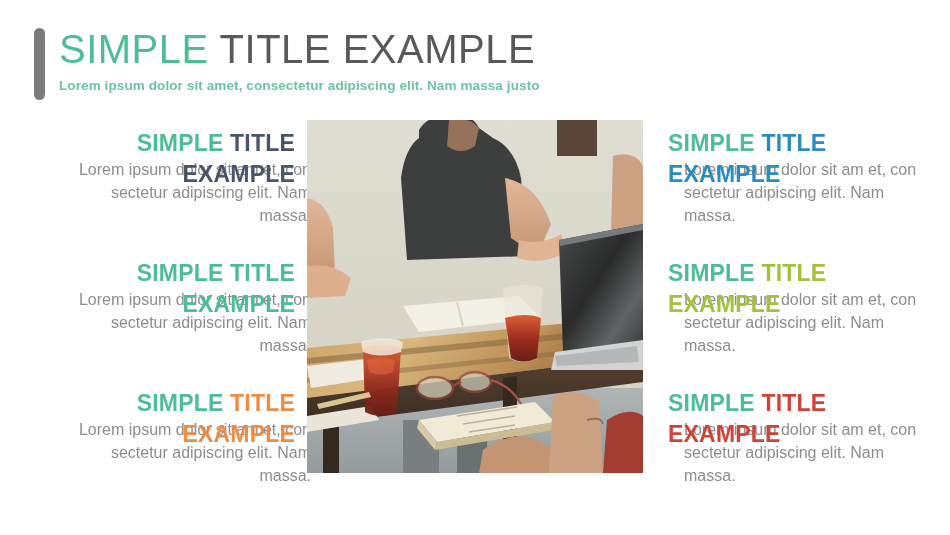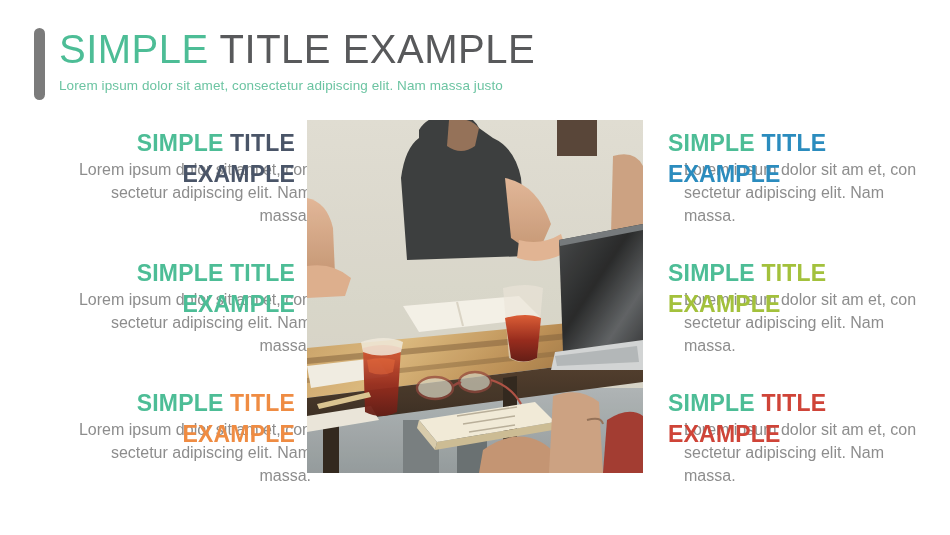--- a/index.html
+++ b/index.html
@@ -18,21 +18,21 @@
     background:#7b7b7b; border-radius:6px;
   }
   .header-text { position:absolute; left:25px; top:-2px; }
   .title {
     font-size:40px; line-height:46px; font-weight:400;
     letter-spacing:0.5px; white-space:nowrap;
   }
   .title .t-accent { color:#4dbd96; }
   .title .t-main   { color:#58595b; }
   .subtitle {
-    font-size:13.5px; font-weight:normal; color:#6cc4a2;
+    font-size:13.5px; font-weight:bold; color:#6cc4a2;
     margin-top:6px; white-space:nowrap; letter-spacing:0.1px;
   }
 
   
   .col { position:absolute; width:255px; }
   .col-left  { left:40px; }
   .col-right { left:668px; }
 
   .item { position:relative; height:130px; }
   .item-body {

